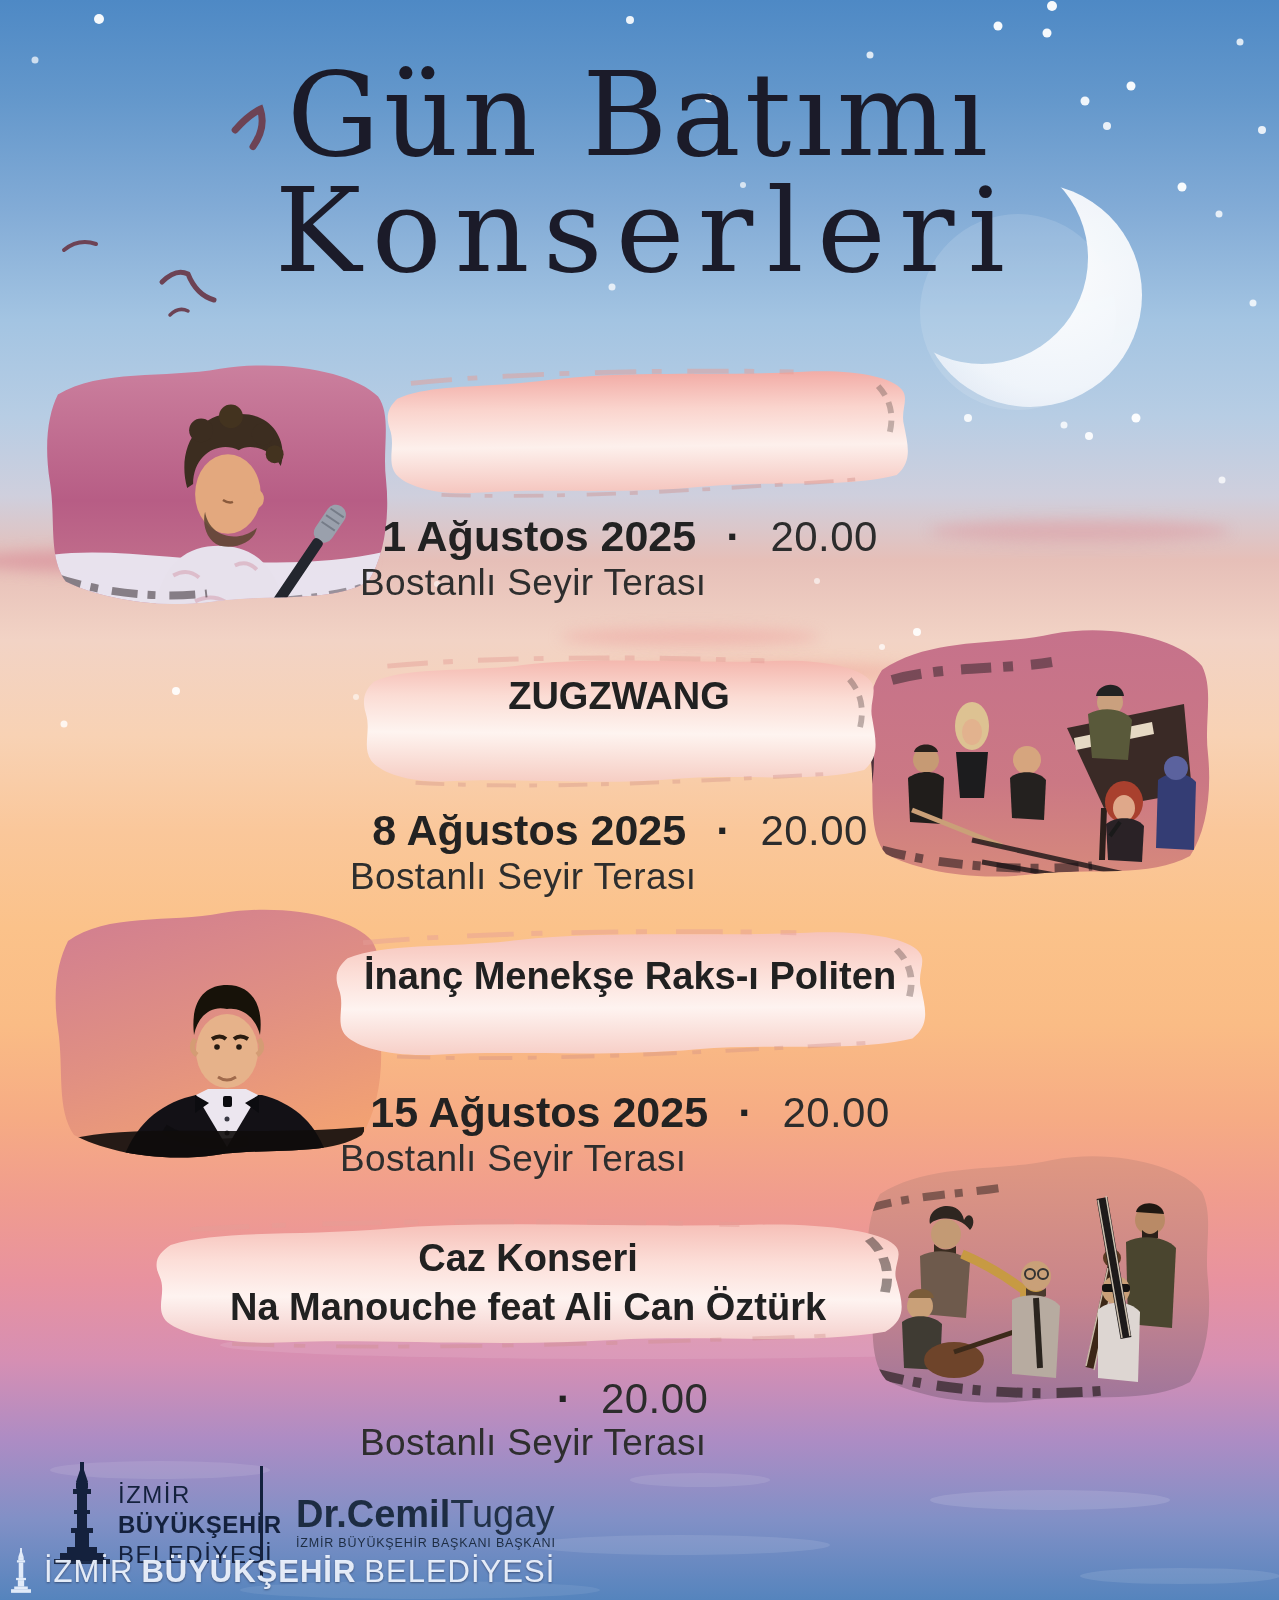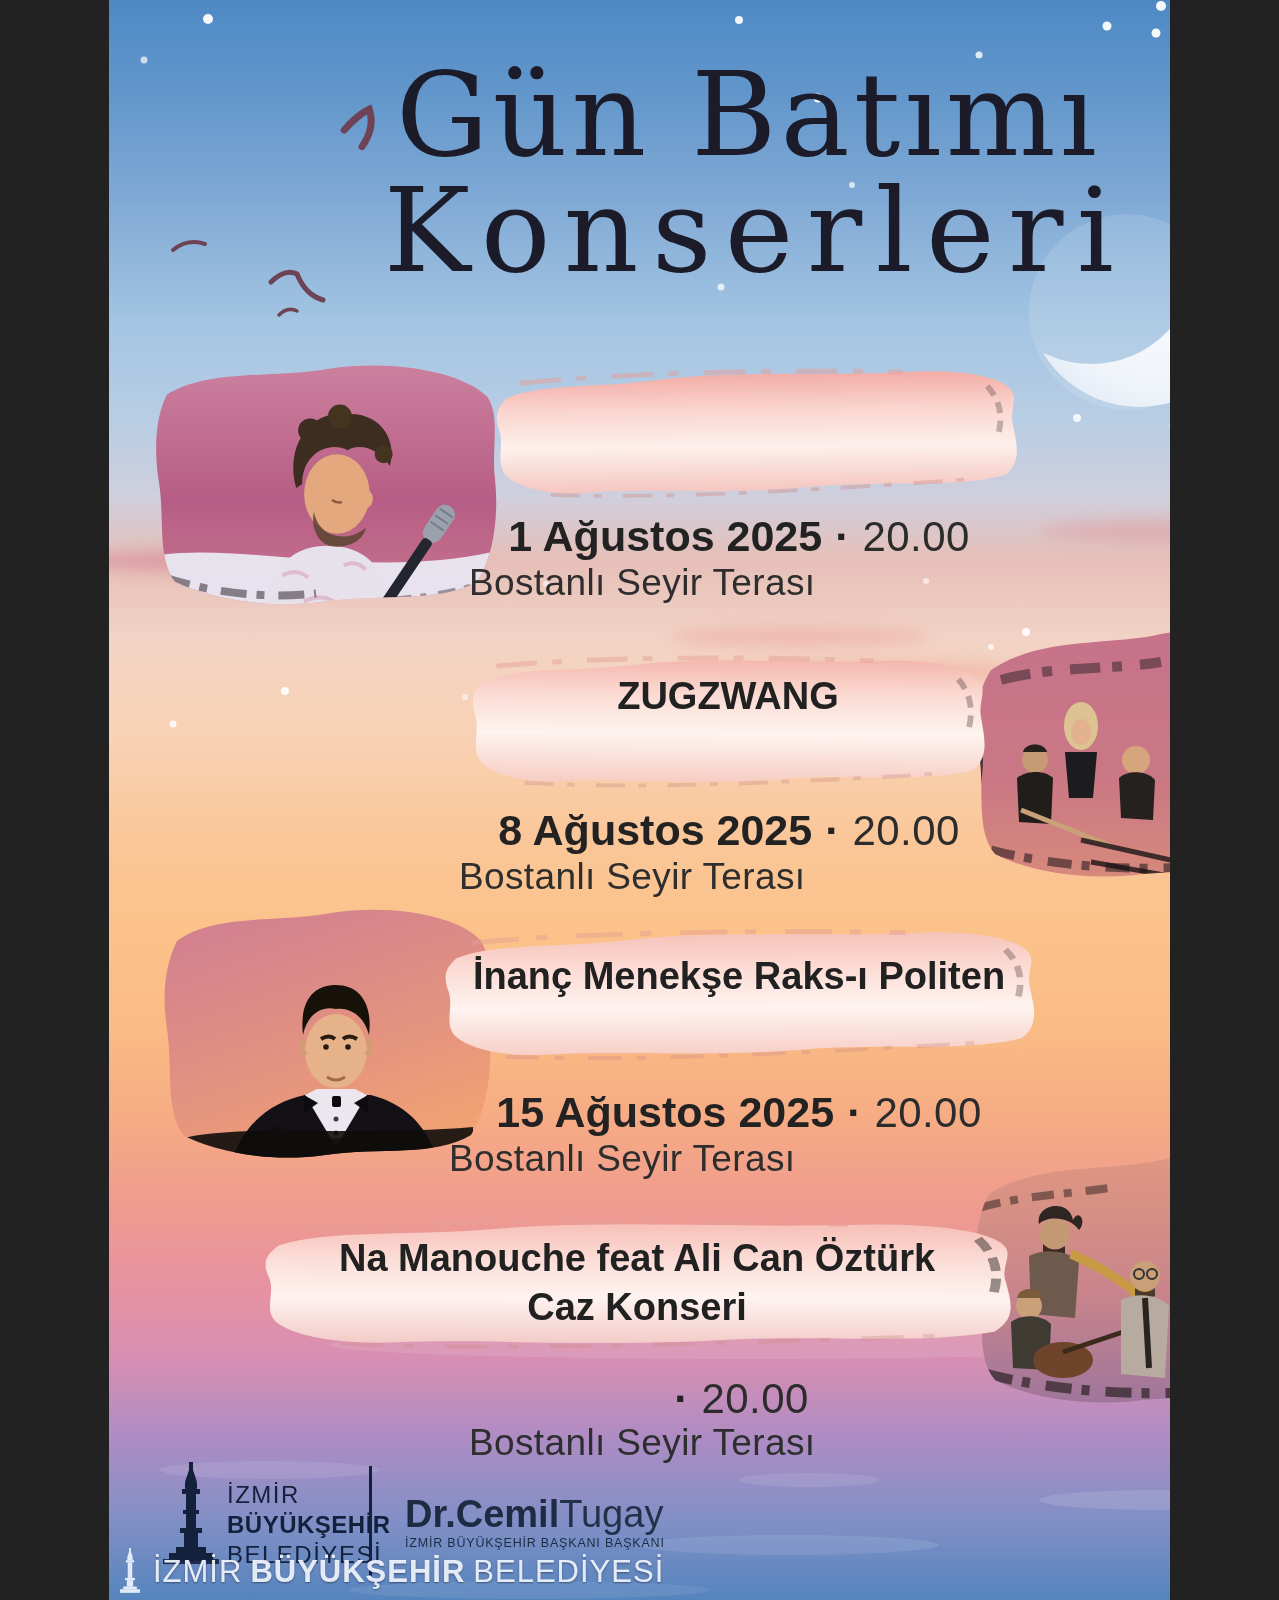--- a/index.html
+++ b/index.html
@@ -1,37 +1,37 @@
 <!DOCTYPE html>
 <html lang="tr"><head>
 <meta charset="utf-8">
 <style>
   html,body{margin:0;padding:0;background:#222;}
   .poster{
-    position:relative;width:1061px;height:1600px;overflow:hidden;margin:0 auto;
+    position:relative;width:1279px;height:1600px;overflow:hidden;margin:0 auto;
     font-family:"Liberation Sans",sans-serif;
     background:linear-gradient(180deg,
       #4e89c5 0%, #6397cb 6%, #82abd6 13%, #a3c4e2 20%, #b7cde4 26%,
       #cfcfdd 31%, #e6bfb8 35%, #f2d3c5 40%, #f8d2b4 46%, #fac79a 52%,
       #fbc28a 58%, #fabc85 64%, #f6ab84 70%, #f09c8e 75%, #e8929f 80%,
       #d68fb3 85%, #ad8cc4 90%, #8190c6 95%, #5584bd 100%);
   }
   .abs{position:absolute;}
   
   .main-title{
     left:0;top:58px;width:1279px;text-align:center;
     font-family:"DejaVu Serif","Liberation Serif",serif;
     color:#1b1b29;font-weight:400;
   }
   .main-title .l1{font-size:116px;line-height:114px;letter-spacing:.035em;}
   .main-title .l2{font-size:116px;line-height:118px;letter-spacing:.115em;margin-left:14px;}
   
   .c-title{font-size:38px;font-weight:800;color:#212121;line-height:49px;text-align:center;}
   .c-sub{font-size:25px;font-weight:700;color:#212121;text-align:center;margin-top:6px;}
-  .date-row{display:flex;justify-content:center;align-items:baseline;gap:13px;}
+  .date-row{display:flex;justify-content:center;align-items:baseline;gap:30px;}
   .d-strong{font-size:43px;font-weight:800;color:#222;}
   .d-dot{font-size:43px;font-weight:800;color:#222;}
   .d-time{font-size:42px;font-weight:400;color:#2c2c2c;letter-spacing:.01em;}
   .venue{font-size:37px;font-weight:400;color:#2e2e2e;letter-spacing:.01em;}
   .brush{position:absolute;left:0;top:0;width:100%;height:100%;}
   .c-text-inner{position:relative;z-index:2;}
   
   .muni-line{color:#14213d;line-height:30px;font-size:24px;letter-spacing:1.5px;}
   .muni-b{font-weight:800;letter-spacing:.5px;}
   .mayor-name{color:#1d2c42;font-size:38px;line-height:40px;white-space:nowrap;}
@@ -367,22 +367,22 @@
             <stop offset=".62" stop-color="#fef3f0"></stop>
             <stop offset="1" stop-color="#f3cbc8"></stop>
       </linearGradient>
         </defs>
       <path d="M16,36 C50,20 110,26 170,18 C250,8 340,16 430,12 C480,10 520,18 530,32 C538,42 528,54 532,70 C536,92 540,108 524,122 C470,136 400,126 330,132 C250,140 160,132 100,136 C58,139 26,130 14,116 C4,102 14,86 8,68 C3,52 8,44 16,36 Z" fill="url(#b4g)"></path>
       <path d="M30,20 C130,10 280,8 420,12" stroke="#e59d96" stroke-width="5" fill="none" opacity=".45" stroke-dasharray="42 16 10 26"></path>
       <path d="M60,138 C180,144 330,136 488,126" stroke="#cf8d86" stroke-width="4" fill="none" opacity=".35" stroke-dasharray="30 14 8 22"></path>
       <path d="M512,26 C526,44 528,66 522,88" stroke="#332a28" stroke-width="7" fill="none" opacity=".5" stroke-dasharray="14 8"></path>
     </svg>
     <div class="c-text-inner" style="padding-top:22px;">
+      <div class="c-title">Caz Konseri</div>
       <div class="c-title">Na Manouche feat Ali Can Öztürk</div>
-      <div class="c-title">Caz Konseri</div>
     </div>
   </section>
   <div class="abs date-row" style="left:360px;top:1374px;width:545px;">
     <span class="d-dot">·</span>
     <span class="d-time">20.00</span>
   </div>
   <div class="abs venue" style="left:360px;top:1422px;width:545px;">Bostanlı Seyir Terası</div>
 
   <svg class="abs" style="left:52px;top:1462px;" width="60" height="106" viewBox="0 0 60 106">
     <g fill="#14213d">

